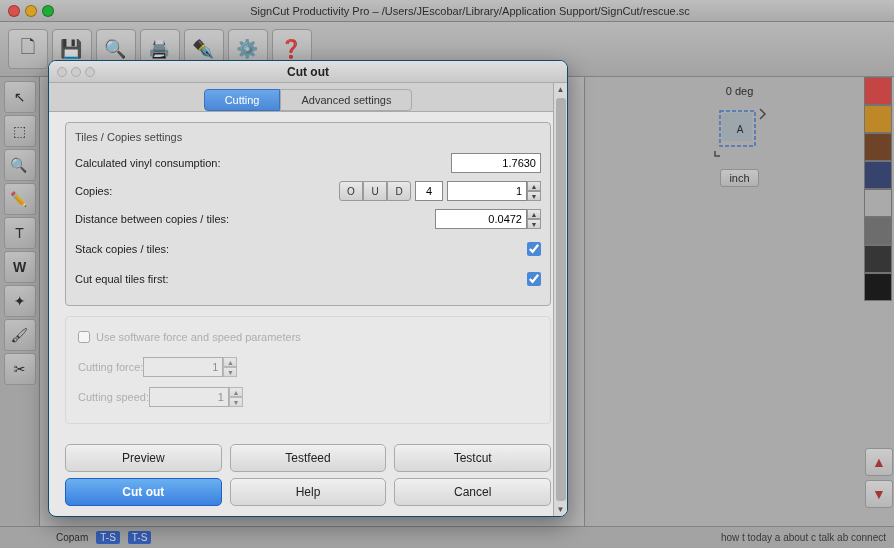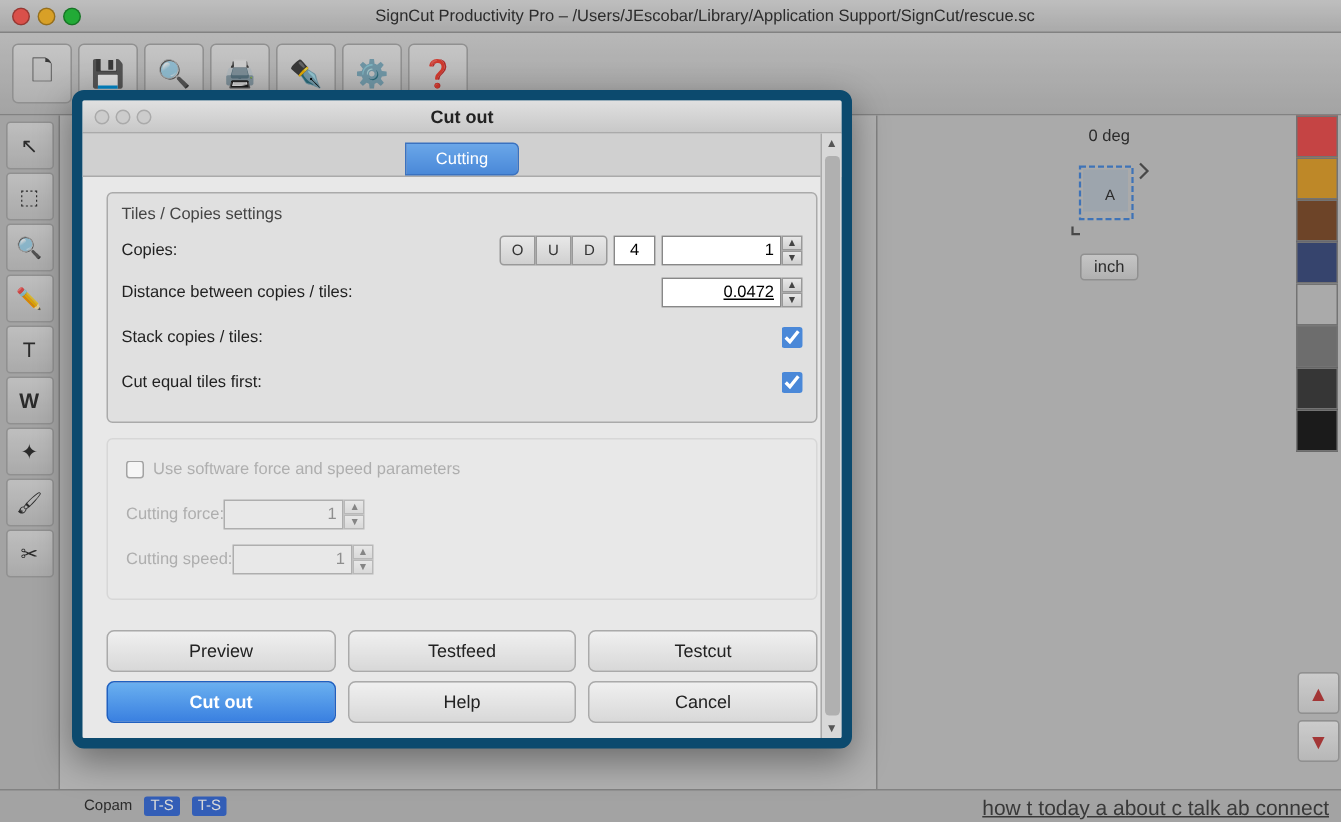--- a/index.html
+++ b/index.html
@@ -155,21 +155,21 @@
       background: rgba(0,0,0,0.15);
       z-index: 100;
     }
 
     
     .dialog {
       position: absolute;
       top: 60px; left: 48px;
       width: 520px;
       background: #e8e8e8;
-      border: 7px solid #0c4a6e;
+      border: 1px solid #0c4a6e;
       border-radius: 8px;
       box-shadow: 0 8px 24px rgba(0,0,0,0.4);
       z-index: 200;
       overflow: hidden;
     }
 
     
     .dialog-titlebar {
       height: 22px;
       background: linear-gradient(to bottom, #e0e0e0, #c8c8c8);
@@ -529,63 +529,68 @@
   <div class="right-arrows">
     <div class="arrow-btn" style="color:#c04040;">▲</div>
     <div class="arrow-btn down">▼</div>
   </div>
 </div>
 
 <div class="status-bar" style="bottom:0;z-index:5;">
   <span style="font-size:10px;color:#333;margin-left:48px;">Copam</span>
   <div class="status-item">T-S</div>
   <div class="status-item">T-S</div>
-  <span style="font-size:14px;color:#444;margin-left:auto;text-decoration:underline;">how t today a about c talk ab connect</span>
+  <span style="font-size:10px;color:#444;margin-left:auto;">how t today a about c talk ab connect</span>
 </div>
 
 <div class="modal-overlay"></div>
 
 <div class="dialog">
 
   <div class="dialog-titlebar">
     <div class="dialog-traffic">
       <div class="dtl"></div>
       <div class="dtl"></div>
       <div class="dtl"></div>
     </div>
     <span class="title">Cut out</span>
   </div>
 
   <div class="tab-bar">
     <div class="tab active">Cutting</div>
+    <div class="tab">Advanced settings</div>
   </div>
 
   <div class="dialog-content">
 
     <div class="section-box">
       <div class="section-title">Tiles / Copies settings</div>
 
+      <div class="form-row">
+        <span class="form-label">Calculated vinyl consumption:</span>
+        <input type="text" class="text-input-right" value="1.7630" style="width: 90px;">
+      </div>
 
       <div class="copies-row">
         <span class="copies-label">Copies:</span>
         <button class="oud-btn">O</button>
         <button class="oud-btn">U</button>
         <button class="oud-btn">D</button>
         <input type="text" class="copies-count-input" value="4" style="">
         <input type="text" class="copies-val-input" value="1" style="">
         <div class="spinner-wrap">
           <button class="spinner-btn">▲</button>
           <button class="spinner-btn">▼</button>
         </div>
       </div>
 
       <div class="form-row">
         <span class="form-label">Distance between copies / tiles:</span>
         <div class="input-spinner-group">
-          <input type="text" class="text-input-right" value="0.0472" style="width: 80px; text-decoration: underline;">
+          <input type="text" class="text-input-right" value="0.0472" style="width: 92px;">
           <div class="spinner-wrap">
             <button class="spinner-btn">▲</button>
             <button class="spinner-btn">▼</button>
           </div>
         </div>
       </div>
 
       <div class="form-row">
         <span class="form-label">Stack copies / tiles:</span>
         <input type="checkbox" class="checkbox-input" checked="" style="">

